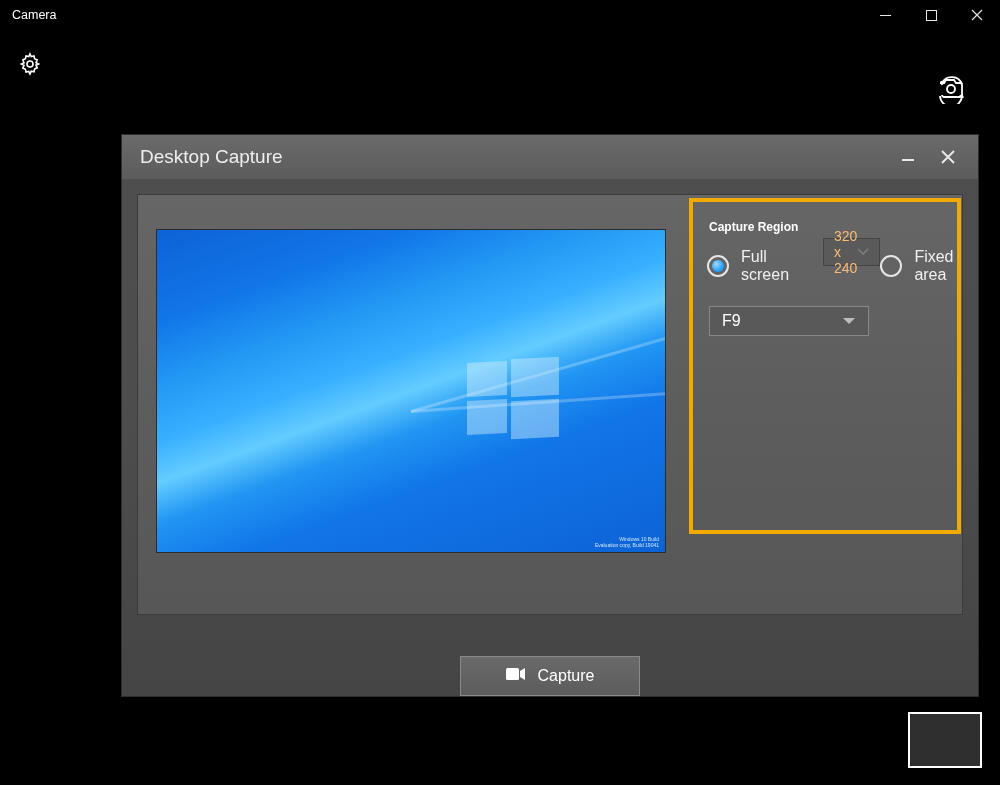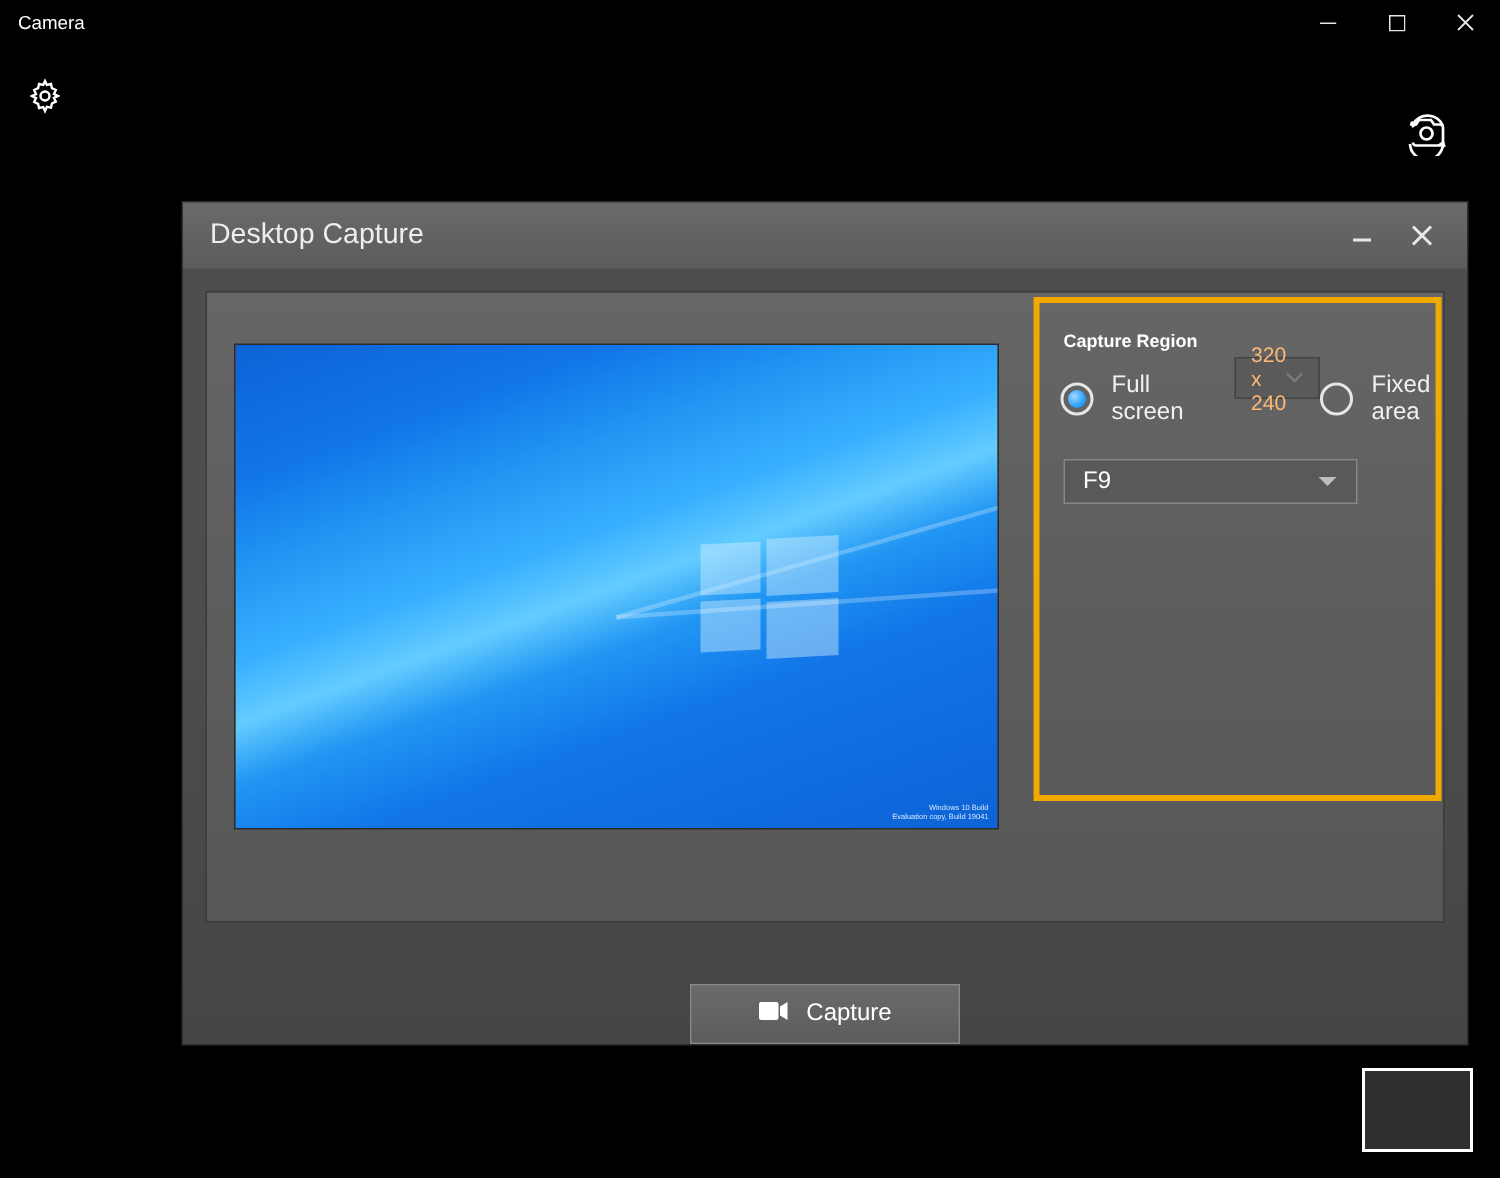--- a/index.html
+++ b/index.html
@@ -152,21 +152,21 @@
       border: 1px solid #444;
       background: #5a5a5a;
       display: flex; align-items: center; justify-content: space-between;
       padding: 0 10px;
       color: #fdba74; font-size: 14px;
     }
     .mm-select .caret { color:#7c7c7c; }
 
     .hotkey-select {
       margin-top: 4px; margin-left: 2px;
-      width: 196px; height: 30px;
+      width: 160px; height: 30px;
       border: 1px solid #888;
       background: #595959;
       display: flex; align-items: center; justify-content: space-between;
       padding: 0 12px;
       color: #fff; font-size: 16px;
     }
     .caret svg { display:block; }
 
     
     .dlg-footer {

